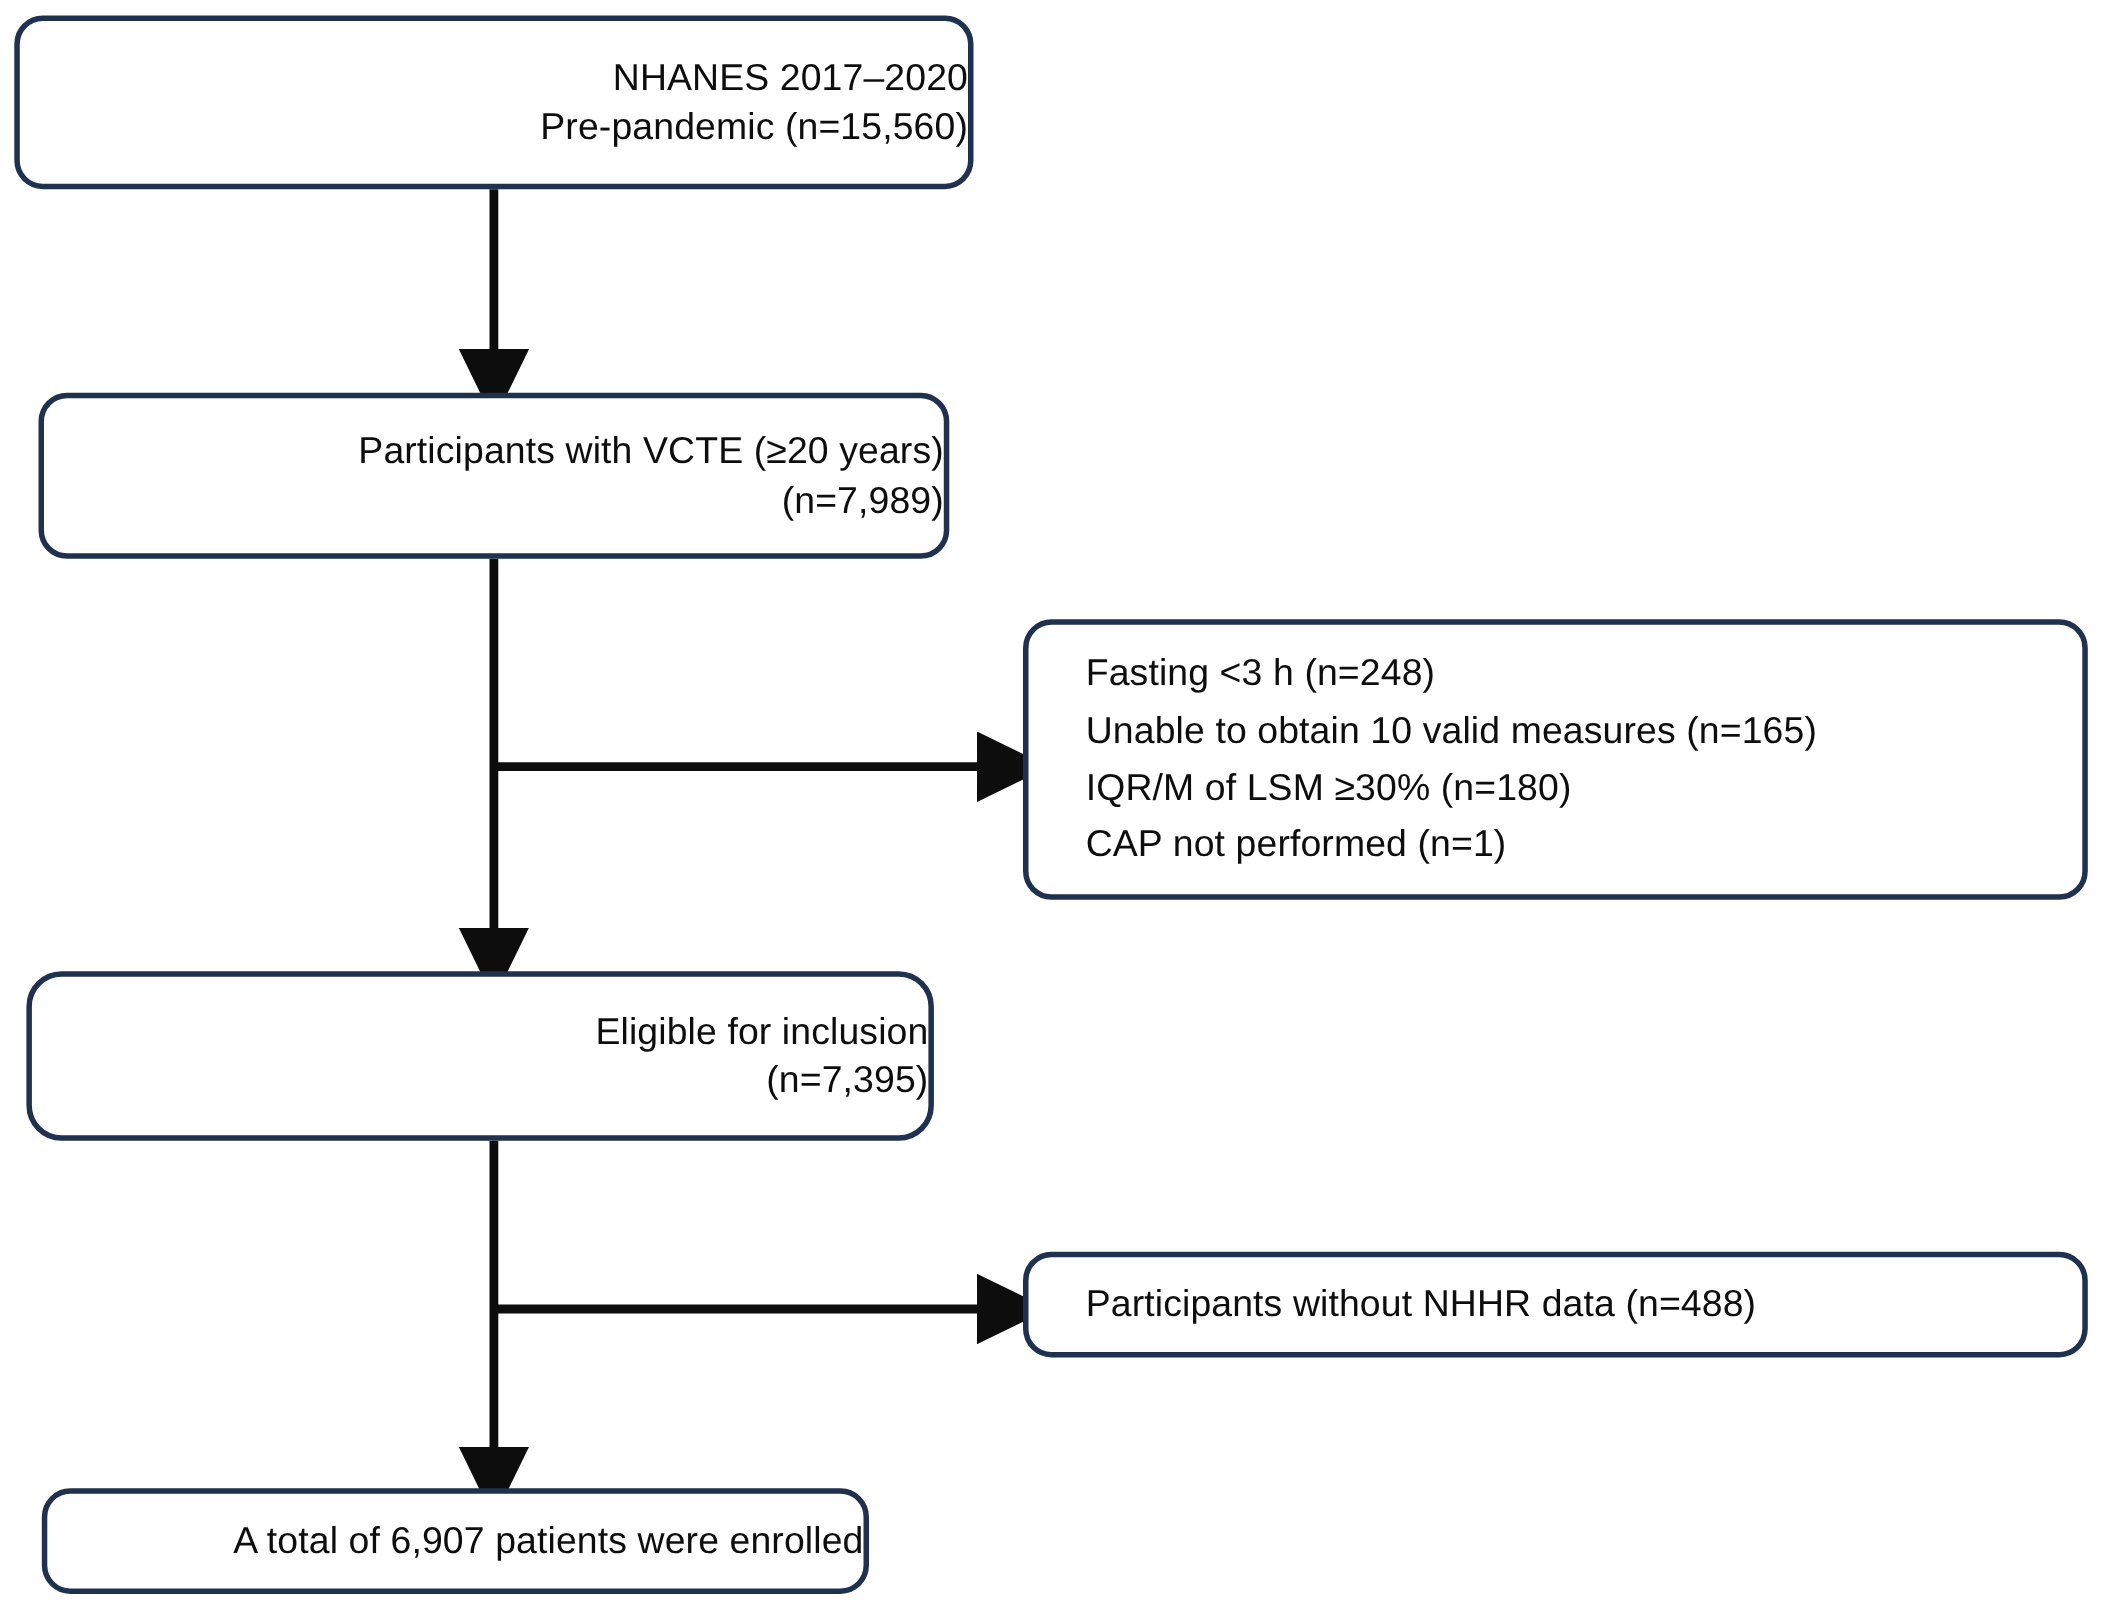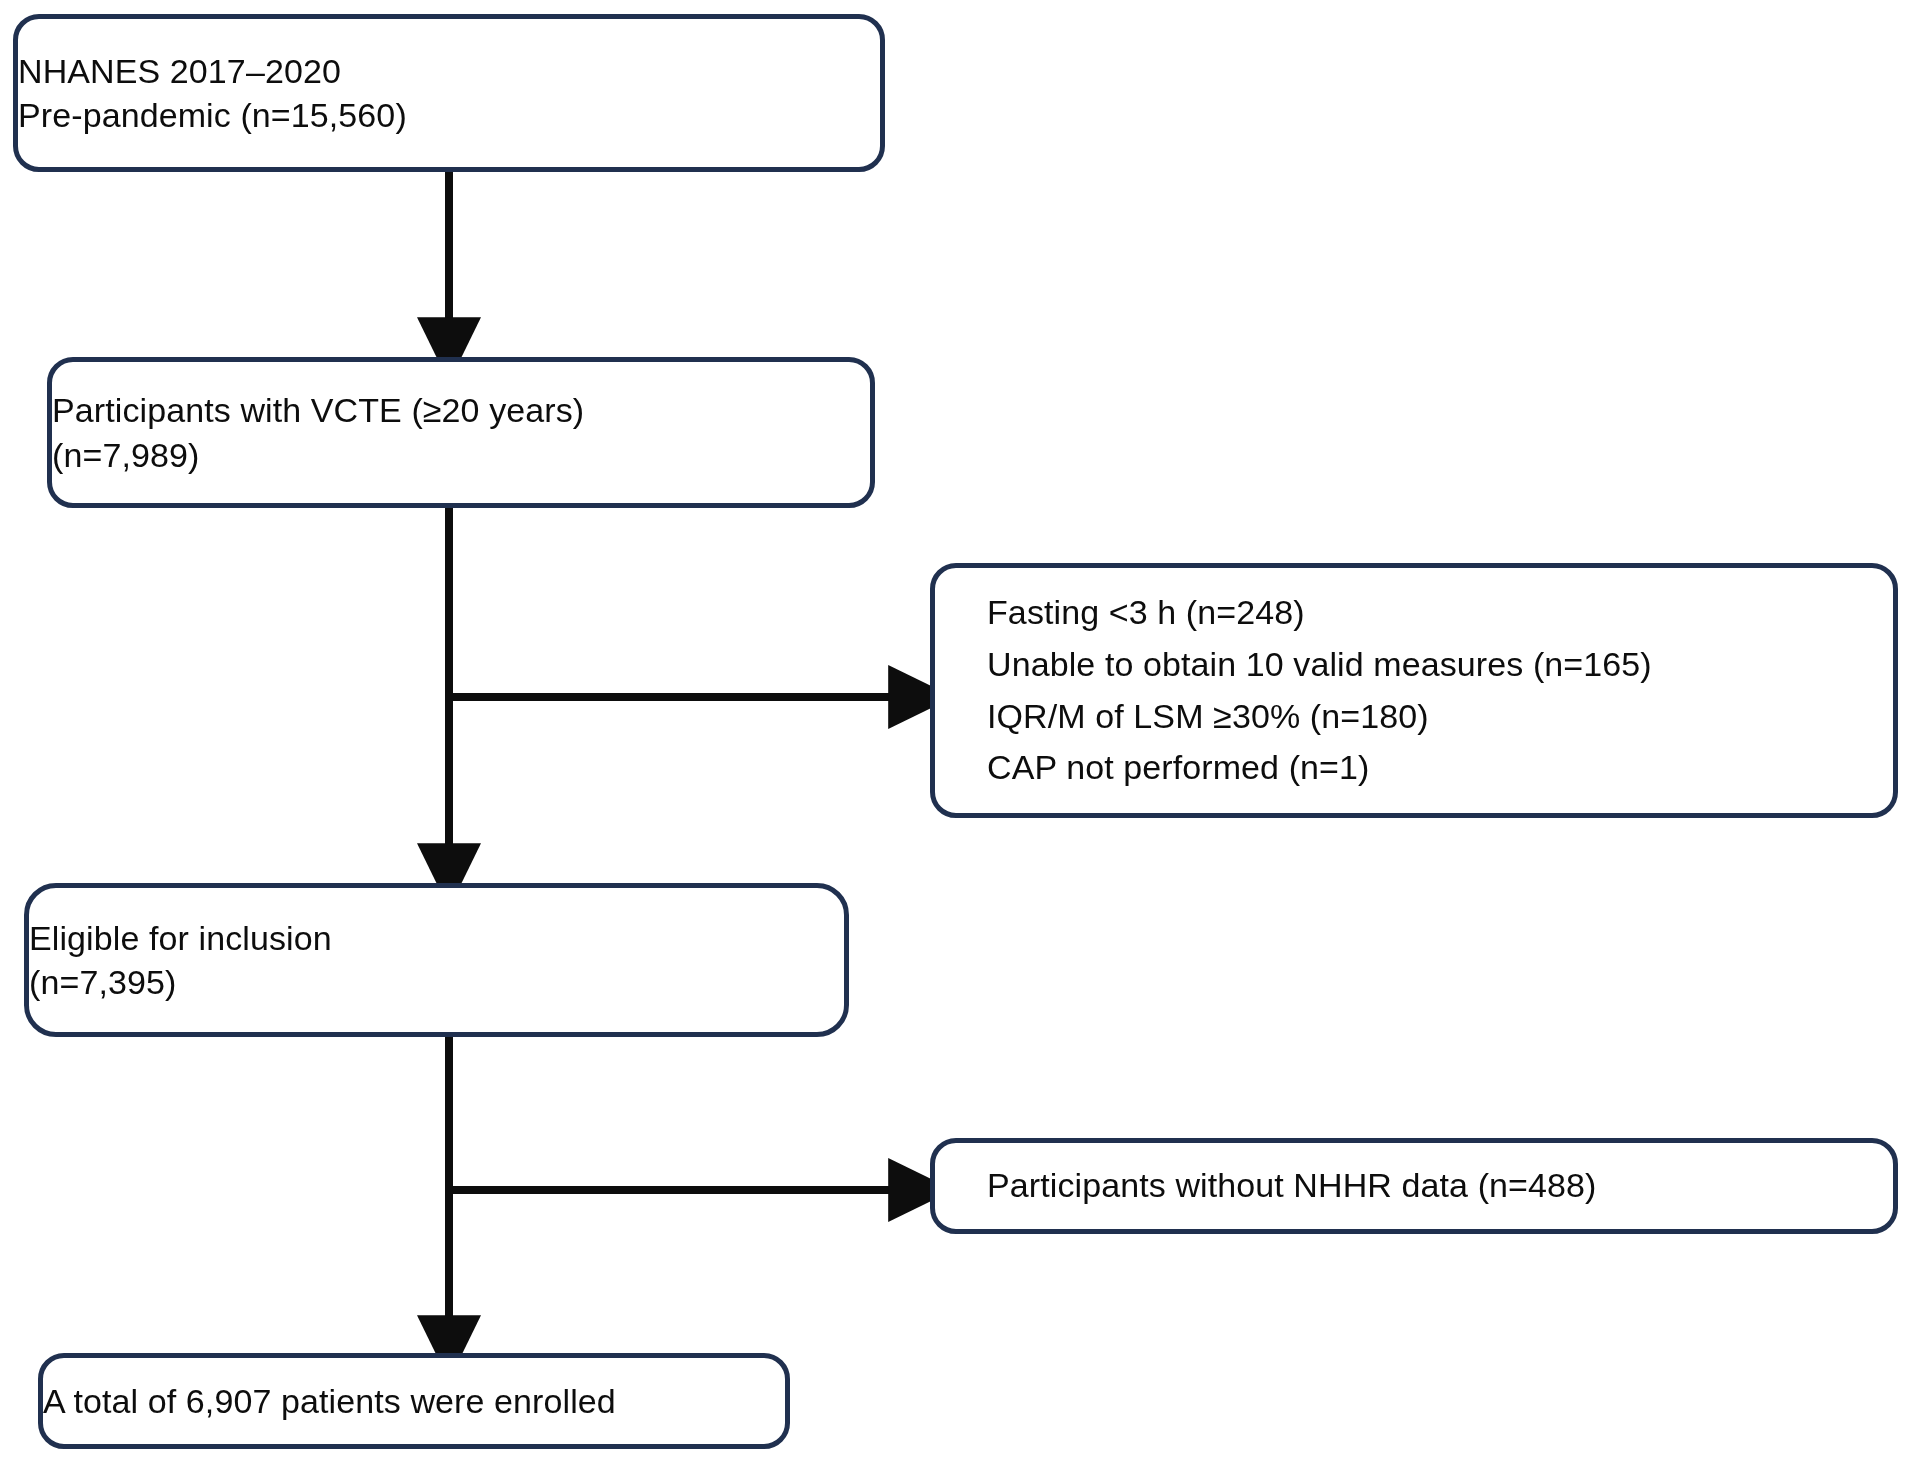--- a/index.html
+++ b/index.html
@@ -20,21 +20,21 @@
     overflow: hidden;
   }
   .flow-box {
     position: absolute;
     box-sizing: border-box;
     background: #ffffff;
     border: 5px solid #20304f;
     border-radius: 26px;
     display: flex;
     flex-direction: column;
-    align-items: flex-start;
+    align-items: flex-end;
     justify-content: center;
     z-index: 3;
   }
   .flow-box.left-align {
     align-items: flex-start;
     justify-content: center;
     padding-left: 52px;
   }
   .box-line {
     font-size: 34px;
@@ -79,21 +79,21 @@
     <line x1="449" y1="1037" x2="449" y2="1320" stroke="#0d0d0d" stroke-width="8" marker-end="url(#arrowhead-down)"></line>
 
     <line x1="452" y1="1190" x2="893" y2="1190" stroke="#0d0d0d" stroke-width="8" marker-end="url(#arrowhead-right)"></line>
   </svg>
 
   <div class="flow-box" style="left:13px; top:14px; width:872px; height:158px;">
     <div class="box-line">NHANES 2017–2020</div>
     <div class="box-line">Pre-pandemic (n=15,560)</div>
   </div>
 
-  <div class="flow-box" style="left:35px; top:357px; width:828px; height:151px;margin-left:12px;">
+  <div class="flow-box" style="left:35px; top:357px; width:828px; height:151px;">
     <div class="box-line">Participants with VCTE (≥20 years)</div>
     <div class="box-line">(n=7,989)</div>
   </div>
 
   <div class="flow-box left-align" style="left:930px; top:563px; width:968px; height:255px;">
     <div class="box-line">Fasting &lt;3 h (n=248)</div>
     <div class="box-line">Unable to obtain 10 valid measures (n=165)</div>
     <div class="box-line">IQR/M of LSM ≥30% (n=180)</div>
     <div class="box-line">CAP not performed (n=1)</div>
   </div>

